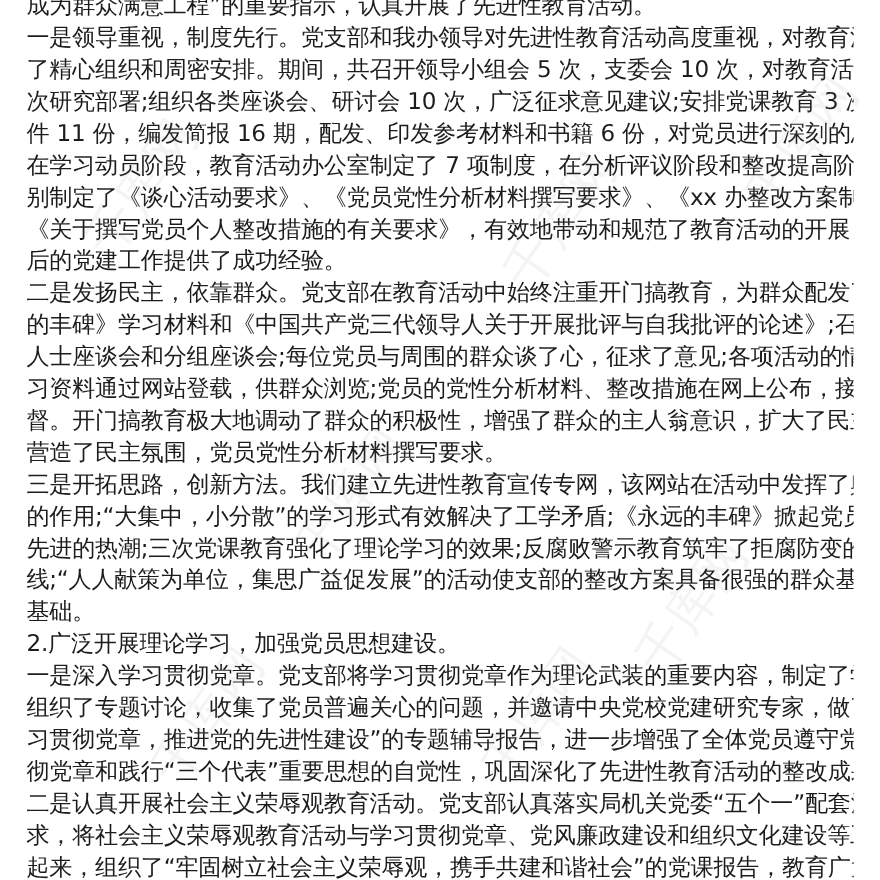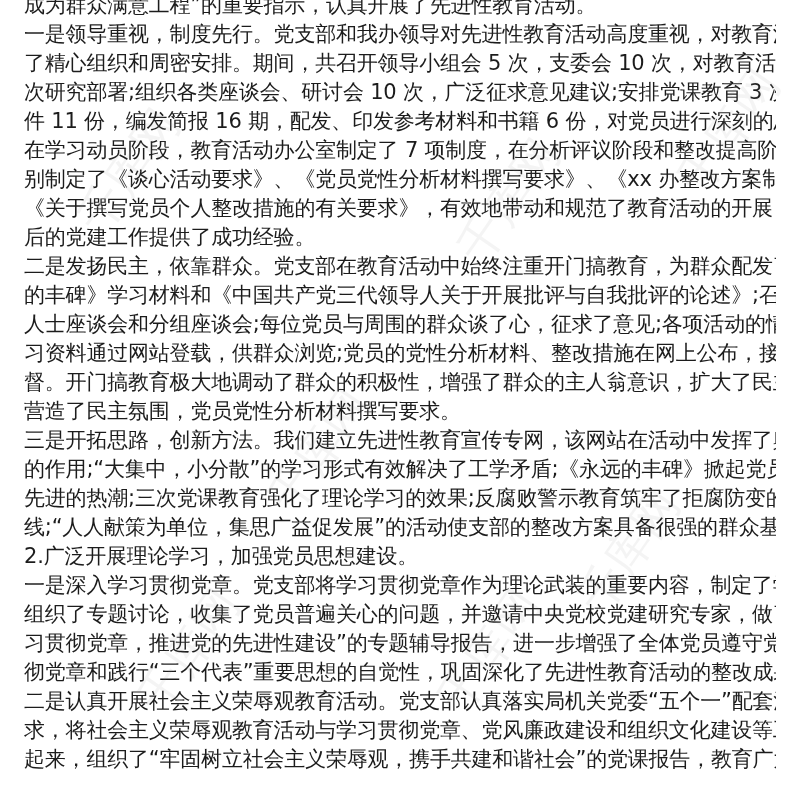--- a/index.html
+++ b/index.html
@@ -68,20 +68,21 @@
   <div class="line">二是发扬民主，依靠群众。党支部在教育活动中始终注重开门搞教育，为群众配发了《永远</div>
   <div class="line">的丰碑》学习材料和《中国共产党三代领导人关于开展批评与自我批评的论述》;召开了民主</div>
   <div class="line">人士座谈会和分组座谈会;每位党员与周围的群众谈了心，征求了意见;各项活动的情况和学</div>
   <div class="line">习资料通过网站登载，供群众浏览;党员的党性分析材料、整改措施在网上公布，接受群众监</div>
   <div class="line">督。开门搞教育极大地调动了群众的积极性，增强了群众的主人翁意识，扩大了民主监督，</div>
   <div class="line short">营造了民主氛围，党员党性分析材料撰写要求。</div>
   <div class="line">三是开拓思路，创新方法。我们建立先进性教育宣传专网，该网站在活动中发挥了舆论先锋</div>
   <div class="line">的作用;“大集中，小分散”的学习形式有效解决了工学矛盾;《永远的丰碑》掀起党员群众学习</div>
   <div class="line">先进的热潮;三次党课教育强化了理论学习的效果;反腐败警示教育筑牢了拒腐防变的防</div>
   <div class="line">线;“人人献策为单位，集思广益促发展”的活动使支部的整改方案具备很强的群众基础和实践</div>
+  <div class="line short">基础。</div>
   <div class="line short">2.广泛开展理论学习，加强党员思想建设。</div>
   <div class="line">一是深入学习贯彻党章。党支部将学习贯彻党章作为理论武装的重要内容，制定了学习计划，</div>
   <div class="line">组织了专题讨论，收集了党员普遍关心的问题，并邀请中央党校党建研究专家，做了题为“学</div>
   <div class="line">习贯彻党章，推进党的先进性建设”的专题辅导报告，进一步增强了全体党员遵守党章、贯</div>
   <div class="line short">彻党章和践行“三个代表”重要思想的自觉性，巩固深化了先进性教育活动的整改成果。</div>
   <div class="line">二是认真开展社会主义荣辱观教育活动。党支部认真落实局机关党委“五个一”配套活动的要</div>
   <div class="line">求，将社会主义荣辱观教育活动与学习贯彻党章、党风廉政建设和组织文化建设等工作结合</div>
   <div class="line">起来，组织了“牢固树立社会主义荣辱观，携手共建和谐社会”的党课报告，教育广大党员争</div>
 
 </div>

